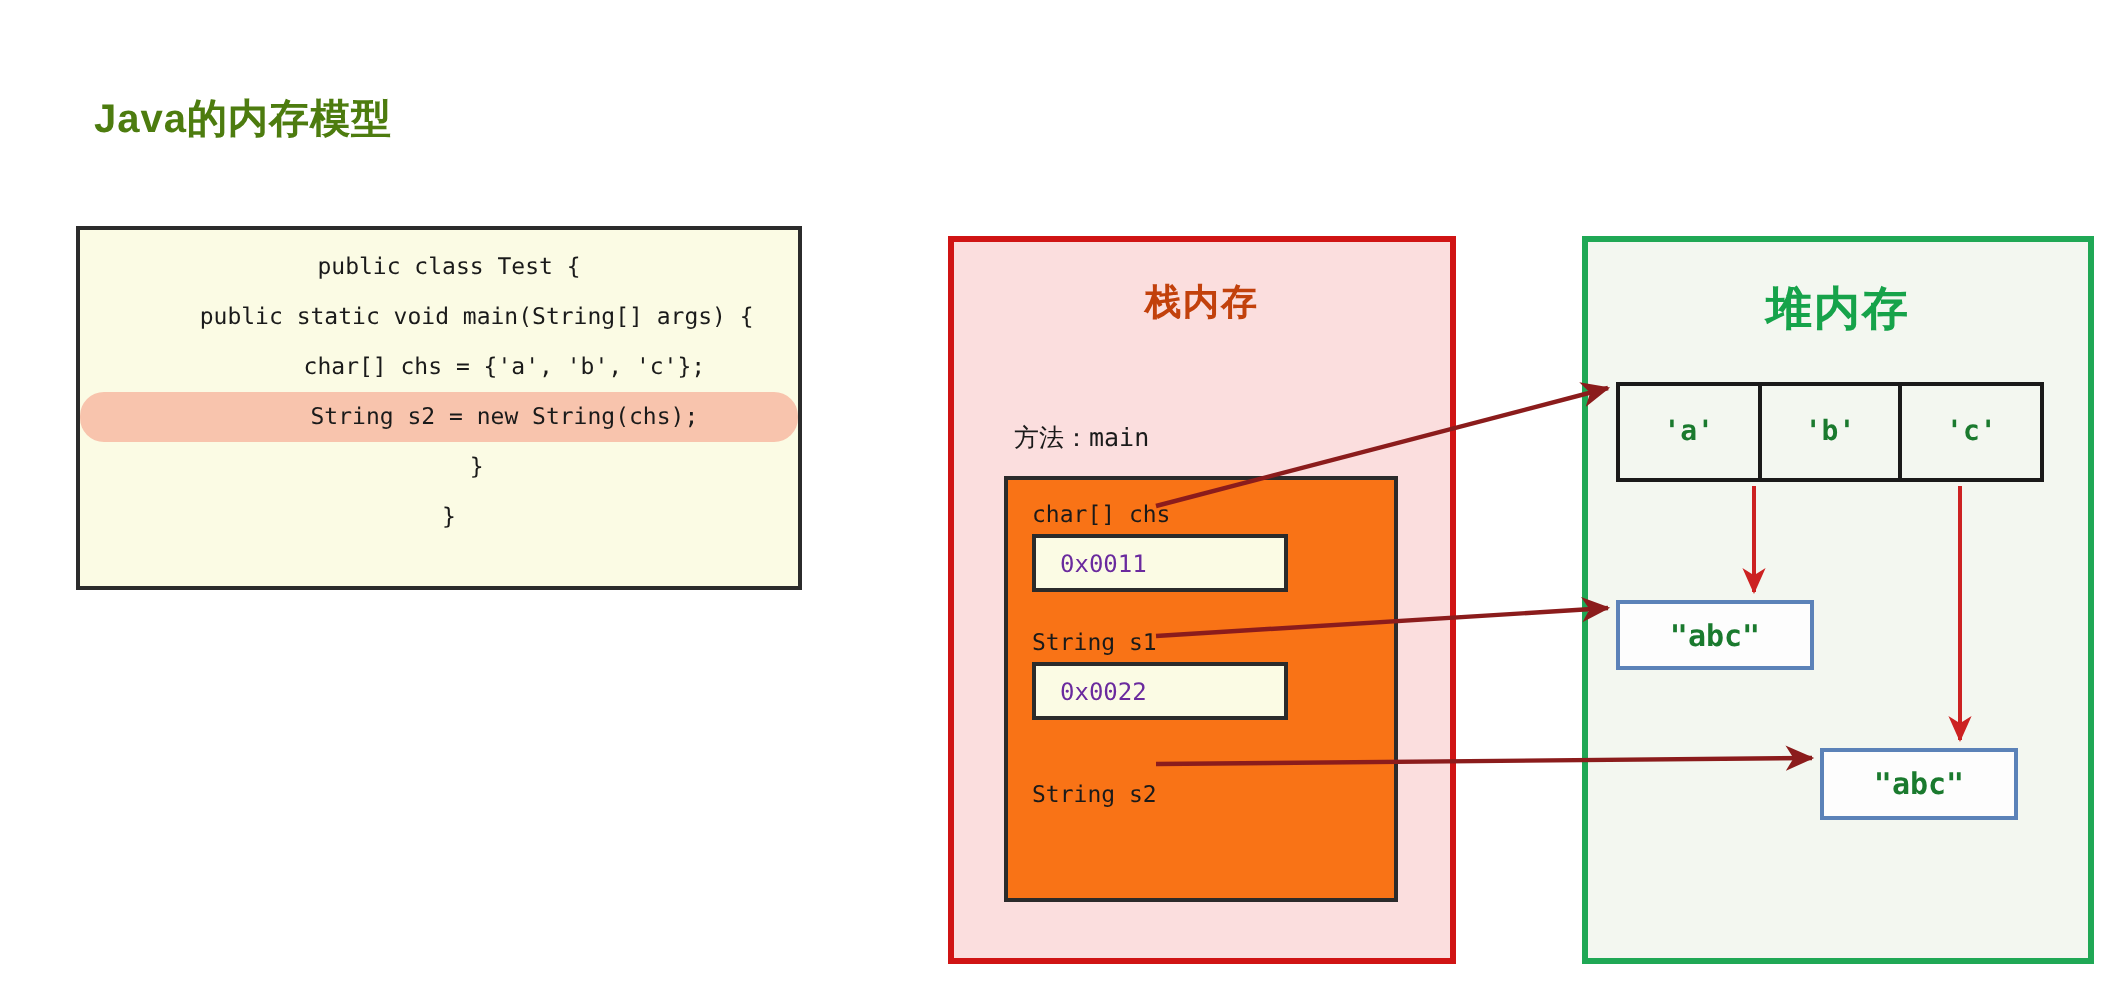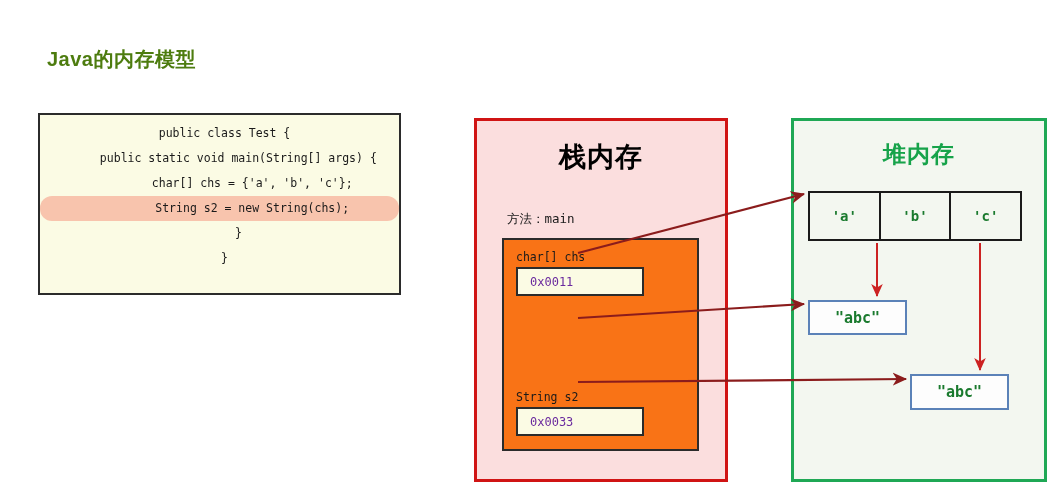--- a/index.html
+++ b/index.html
@@ -48,21 +48,21 @@
     position:absolute;left:474px;top:118px;
     width:254px;height:364px;
     background:#fbdede;
     border:3px solid #d01414;
     box-sizing:border-box;
   }
   .stack-title{
     position:absolute;left:0;top:18px;width:100%;
     text-align:center;
     font-family:Liberation Serif, serif;
-    font-size:27px;font-weight:bold;color:#000000;
+    font-size:18px;font-weight:bold;color:#c2410c;
     letter-spacing:1px;
   }
   .stack-method{
     position:absolute;left:30px;top:90px;
     font-family:"DejaVu Sans Mono", monospace;
     font-size:12.5px;color:#1a1a1a;
     white-space:nowrap;
   }
   .stack-frame{
     position:absolute;left:25px;top:117px;
@@ -164,26 +164,29 @@
 
     <div class="stack-frame">
 
       <div class="var-group" style="top:10px;">
         <span class="var-label">char[] chs</span>
         <div class="var-box">
           <span class="var-value">0x0011</span>
         </div>
       </div>
 
+      <div class="var-group" style="top:74px;">
+        <span class="var-label">String s1</span>
+        <div class="var-box">
+          <span class="var-value">0x0022</span>
+        </div>
+      </div>
 
       <div class="var-group" style="top:150px;">
         <span class="var-label">String s2</span>
-        <div class="var-box">
-          <span class="var-value">0x0033</span>
-        </div>
       </div>
 
     </div>
   </div>
 
   <div class="heap-region">
     <div class="heap-title">堆内存</div>
   </div>
 
   <div class="char-array">

